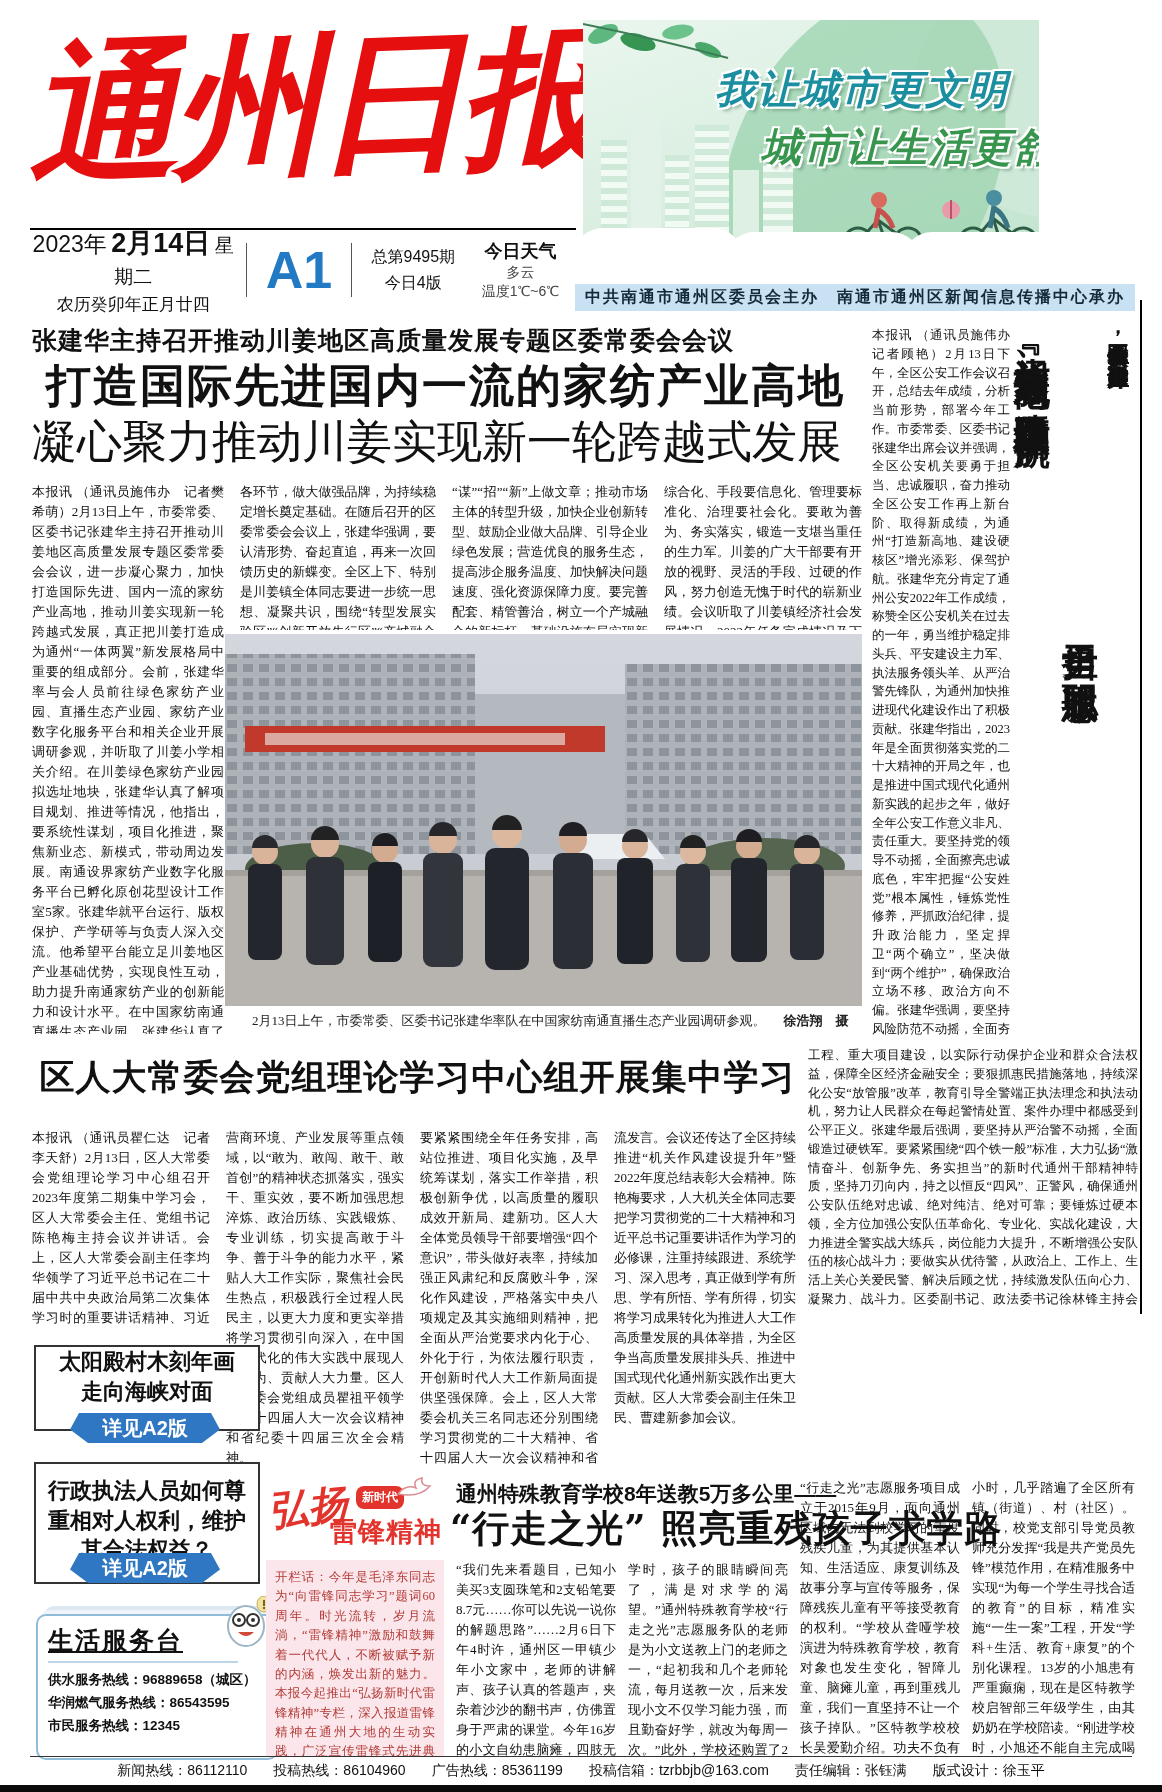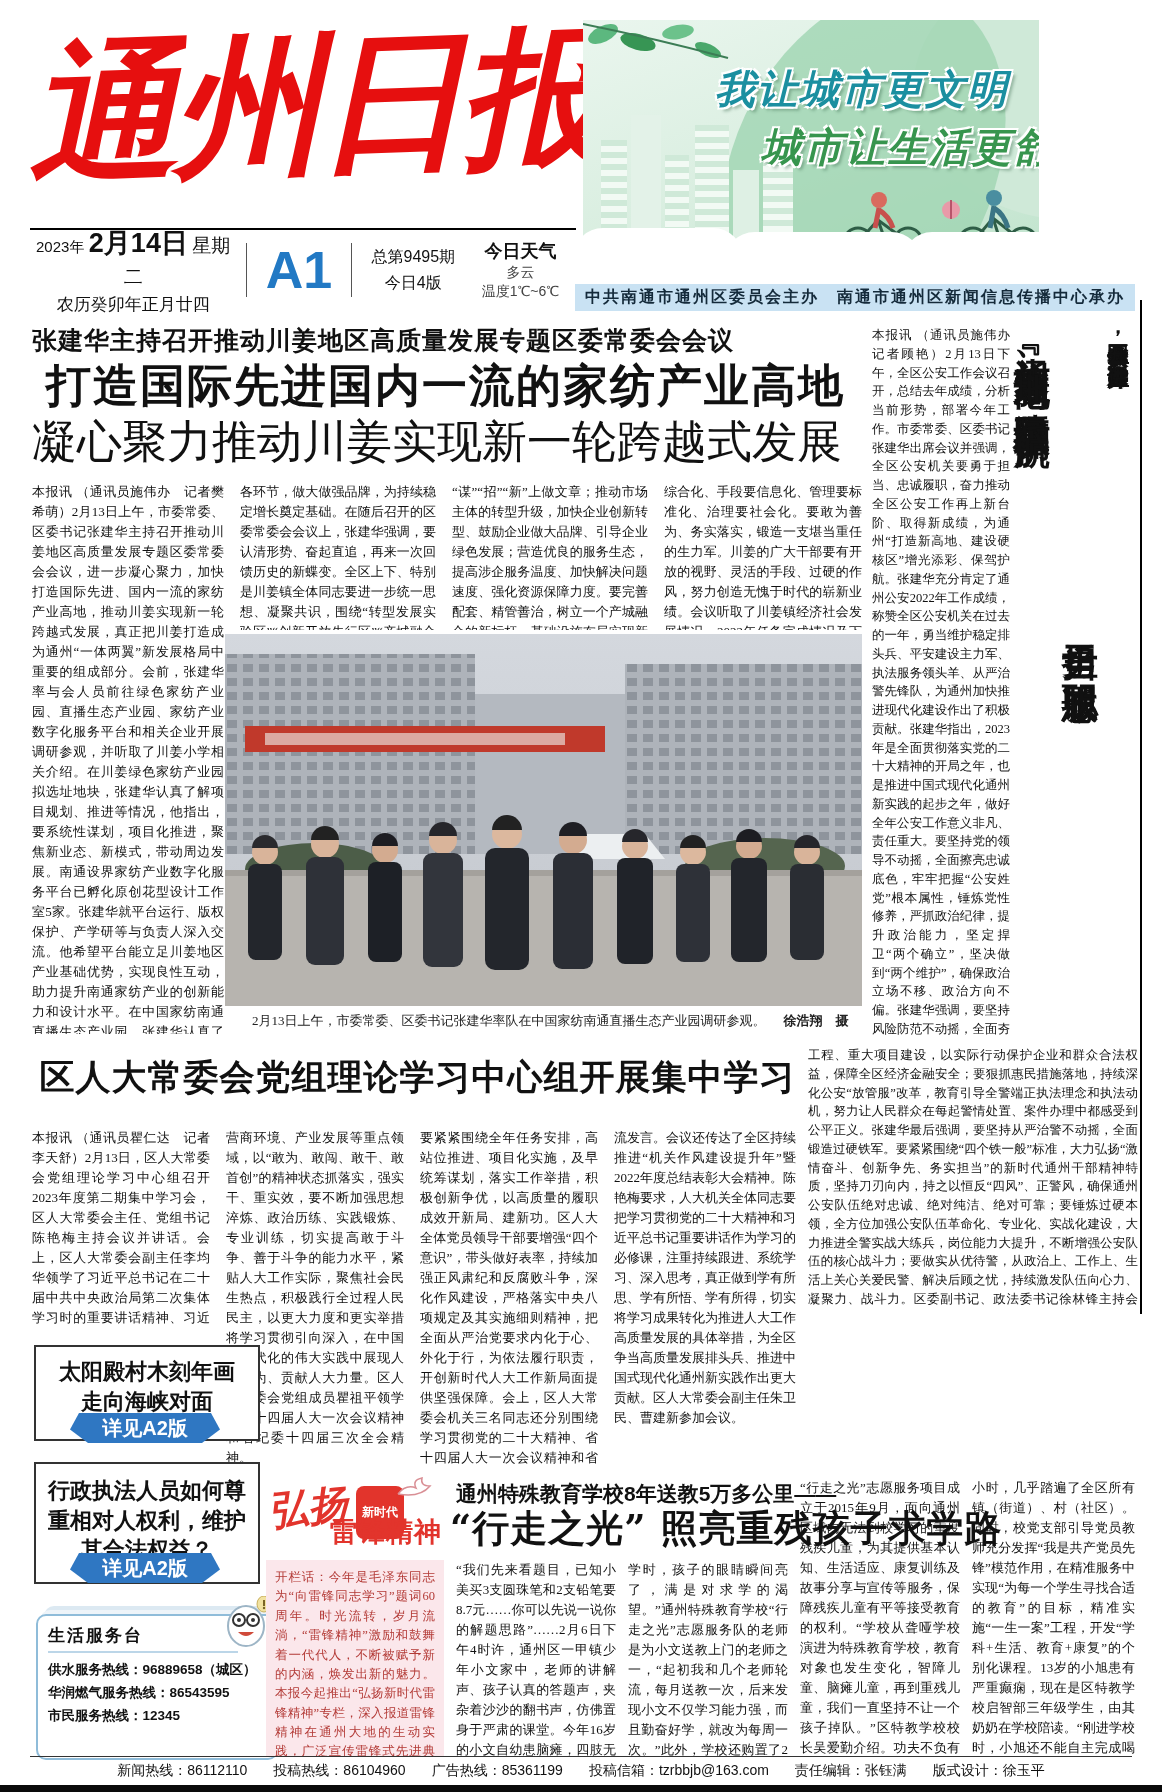--- a/index.html
+++ b/index.html
@@ -8,21 +8,21 @@
   .abs{position:absolute;}
   
   #masthead-title{left:28px;top:-14px;width:548px;height:236px;color:#e60f0f;
     font-family:"DejaVu Serif",serif;font-weight:700;font-style:italic;font-size:150px;
     letter-spacing:-6px;line-height:236px;transform:rotate(-2deg);white-space:nowrap;}
   #mast-rule{left:30px;top:228px;width:546px;height:2px;background:#000;}
   #dateline{left:30px;top:238px;width:546px;height:64px;display:flex;align-items:center;
     font-family:"Liberation Sans",sans-serif;}
   .dl-sep{width:1px;height:54px;background:#555;margin:0 10px;}
   #dl-date{width:208px;text-align:center;line-height:1.5;}
-  #dl-date .y{font-size:15px;} #dl-date .d{font-size:27px;font-weight:bold;} #dl-date .w{font-size:19px;}
+  #dl-date .y{font-size:23px;} #dl-date .d{font-size:27px;font-weight:bold;} #dl-date .w{font-size:19px;}
   #dl-date .lunar{font-size:17px;display:block;}
   #dl-pageno{width:84px;text-align:center;font-size:52px;font-weight:900;color:#2279c4;
     font-family:"Liberation Sans",sans-serif;}
   #dl-issue{width:104px;text-align:center;font-size:16px;line-height:1.6;}
   #dl-weather{width:112px;text-align:center;line-height:1.35;}
   #dl-weather .t{font-size:18px;font-weight:bold;} #dl-weather .c{font-size:14px;color:#444;}
   
   #banner{left:583px;top:20px;width:456px;height:242px;overflow:hidden;
     background:linear-gradient(160deg,#eaf6ee 0%,#d9eee0 55%,#bfe3cc 100%);}
   .blob{position:absolute;border-radius:50%;}
@@ -71,41 +71,41 @@
   #right-rule{left:1140px;top:300px;width:2px;height:1014px;background:#000;}
   
   #npc-headline{left:30px;top:1054px;width:775px;text-align:center;font-size:35px;font-weight:900;
     font-family:"DejaVu Serif",serif;letter-spacing:1px;}
   #npc-c1{left:32px;top:1128px;width:178px;height:200px;}
   #npc-c2{left:226px;top:1128px;width:178px;height:342px;}
   #npc-c3{left:420px;top:1128px;width:178px;height:342px;}
   #npc-c4{left:614px;top:1128px;width:182px;height:342px;}
   
   .teaser{border:2px solid #333;background:#fff;}
-  #teaser1{left:34px;top:1345px;width:222px;height:82px;padding-top:10px;}
+  #teaser1{left:34px;top:1345px;width:222px;height:82px;}
   #teaser2{left:34px;top:1462px;width:222px;height:106px;padding-top:12px;}
   .teaser .tt{font-family:"Liberation Sans",sans-serif;font-weight:bold;font-size:22px;
     line-height:1.35;text-align:center;padding:0 8px;}
   .ribbon{position:absolute;width:150px;height:30px;background:#2f77c2;color:#fff;
     font-family:"Liberation Sans",sans-serif;font-weight:bold;font-size:20px;
     display:flex;align-items:center;justify-content:center;
     clip-path:polygon(6% 0,94% 0,100% 55%,88% 100%,12% 100%,0 55%);}
   #ribbon1{left:70px;top:1413px;} #ribbon2{left:70px;top:1553px;}
   #service-box{left:36px;top:1614px;width:218px;height:126px;border:2px solid #8fbcd9;border-radius:10px;
     background:#fff;box-shadow:4px -4px 0 #eef4f9,8px -8px 0 #dce9f2;padding:8px 10px;}
-  #service-title{font-family:"Liberation Sans",sans-serif;font-size:17px;font-weight:900;letter-spacing:2px;}
+  #service-title{font-family:"Liberation Sans",sans-serif;font-size:25px;font-weight:900;letter-spacing:2px;text-decoration:underline;}
   #service-rule{width:190px;height:2px;background:#bcd6e8;margin:4px 0 6px;}
   .svc-line{font-family:"Liberation Sans",sans-serif;font-size:13.5px;font-weight:bold;line-height:1.7;}
   #service-mascot{position:absolute;right:4px;top:-20px;}
   
   #leifeng-logo{left:268px;top:1484px;width:174px;height:72px;}
   #lf-hong{position:absolute;left:0;top:-4px;font-family:"DejaVu Serif",serif;font-style:italic;
     font-weight:900;font-size:40px;color:#e2342c;transform:rotate(-6deg);}
   #lf-badge{position:absolute;left:88px;top:2px;background:#e2342c;color:#fff;border-radius:8px;
-    font-family:"Liberation Sans",sans-serif;font-size:12px;font-weight:bold;padding:18px 6px;}
+    font-family:"Liberation Sans",sans-serif;font-size:12px;font-weight:bold;padding:3px 6px;}
   #lf-jing{position:absolute;left:62px;top:30px;font-family:"Liberation Sans",sans-serif;
     font-size:27px;font-weight:900;color:#e2342c;letter-spacing:1px;}
   #lf-splash{position:absolute;left:40px;top:-6px;width:130px;height:80px;border-radius:50%;
     background:radial-gradient(closest-side,#fad8dc,#fdeff1 70%,transparent 72%);z-index:-1;}
   #feature-kicker{left:456px;top:1480px;width:560px;font-family:"Liberation Sans",sans-serif;
     font-size:21px;font-weight:bold;}
   #feature-headline{left:450px;top:1504px;width:620px;font-family:"DejaVu Serif",serif;
     font-size:37px;font-weight:900;letter-spacing:1px;white-space:nowrap;}
   #feature-intro{left:266px;top:1560px;width:178px;height:196px;background:#fbe7eb;color:#b33a36;
     font-size:12.5px;line-height:1.55;text-align:justify;padding:8px 9px;box-sizing:border-box;overflow:hidden;}

